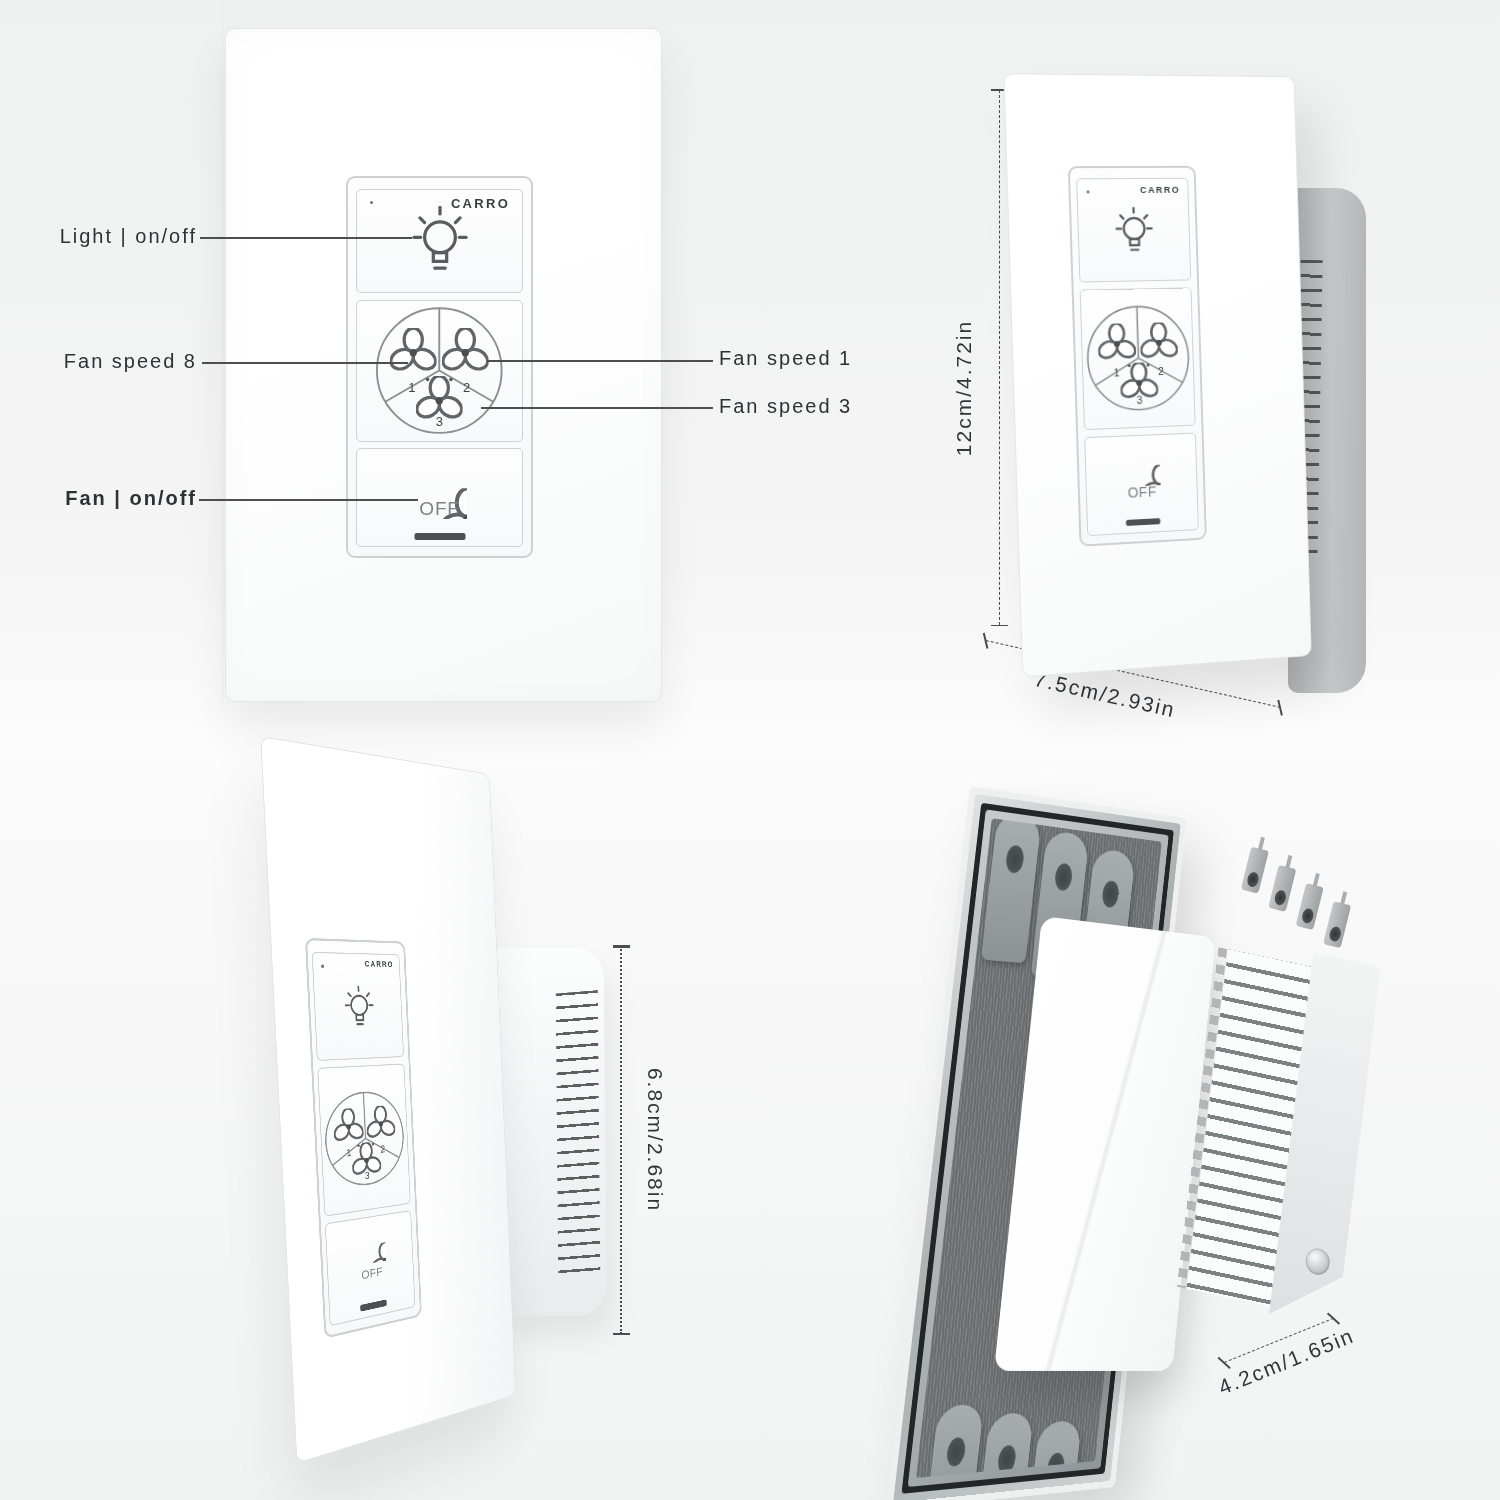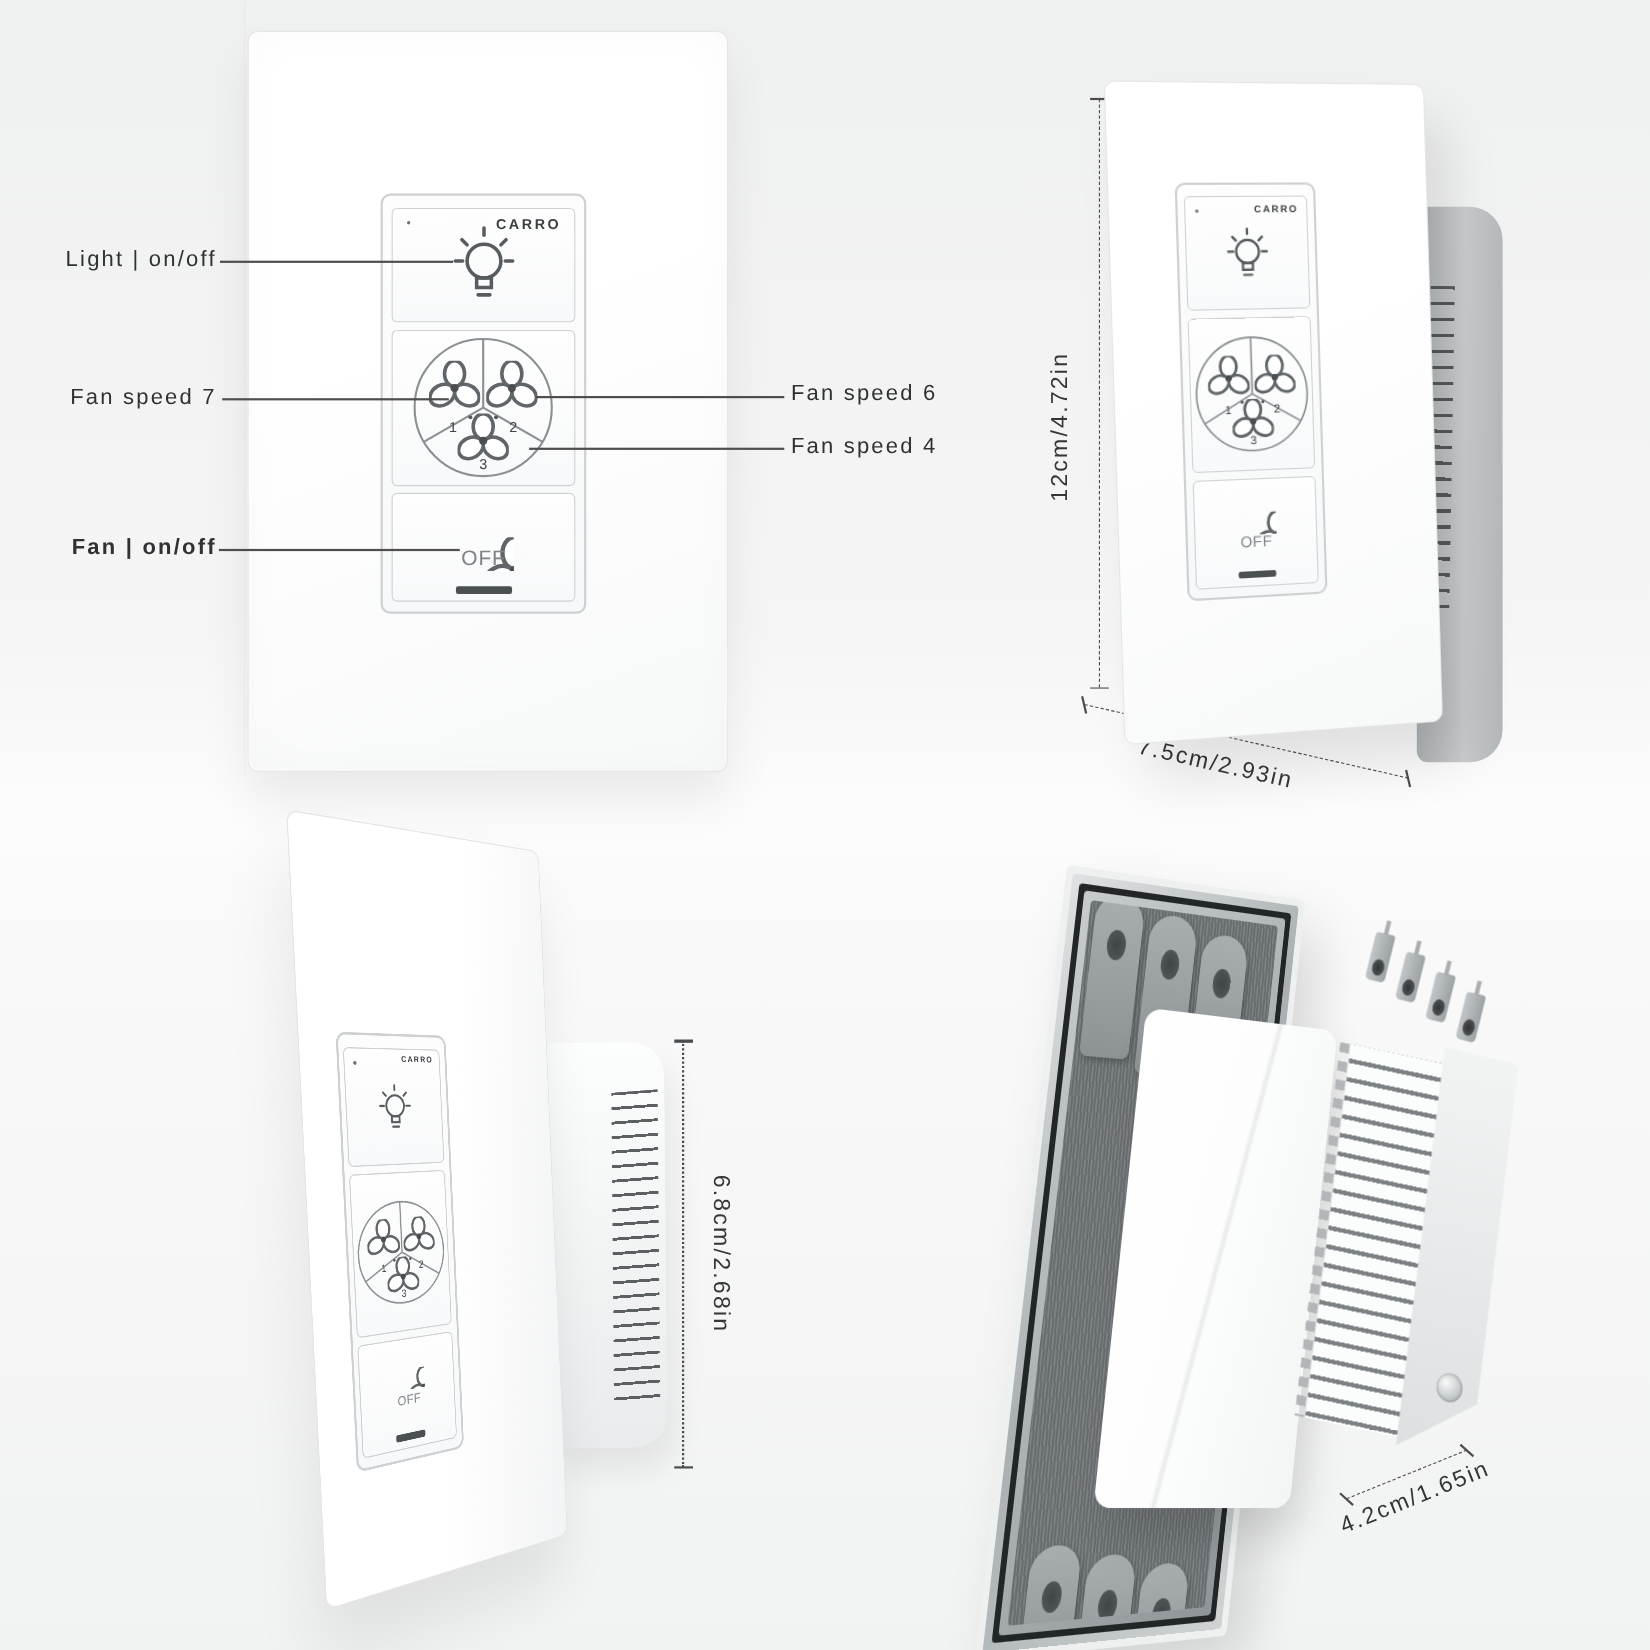--- a/index.html
+++ b/index.html
@@ -183,31 +183,31 @@
           </svg>
         <span class="off-label">OFF</span>
         <span class="bar"></span>
       </div>
     </div>
   </div>
 
   <div class="callout-label lbl-right" style="top:225px;">Light | on/off</div>
   <div class="callout-line" style="left:200px;top:237px;width:212px;"></div>
 
-  <div class="callout-label lbl-right" style="top:350px;">Fan speed 7</div>
+  <div class="callout-label lbl-right" style="top:350px;">Fan speed 8</div>
   <div class="callout-line" style="left:202px;top:362px;width:206px;"></div>
 
   <div class="callout-label lbl-right" style="top:487px;font-weight:bold;">Fan | on/off</div>
   <div class="callout-line" style="left:199px;top:499px;width:219px;"></div>
 
   <div class="callout-line" style="left:487px;top:360px;width:226px;"></div>
-  <div class="callout-label" style="left:719px;top:347px;">Fan speed 6</div>
+  <div class="callout-label" style="left:719px;top:347px;">Fan speed 1</div>
 
   <div class="callout-line" style="left:481px;top:407px;width:232px;"></div>
-  <div class="callout-label" style="left:719px;top:395px;">Fan speed 4</div>
+  <div class="callout-label" style="left:719px;top:395px;">Fan speed 3</div>
 </div>
 
 <div class="quad">
   <div class="heatsink-side"></div>
   <div class="plate plate-angled">
     <div class="module m-md pos-tr">
       <div class="btn btn-light">
         <span class="led-dot"></span>
         <span class="brand">CARRO</span>
         <svg class="bulb-svg" viewBox="0 0 64 64">

